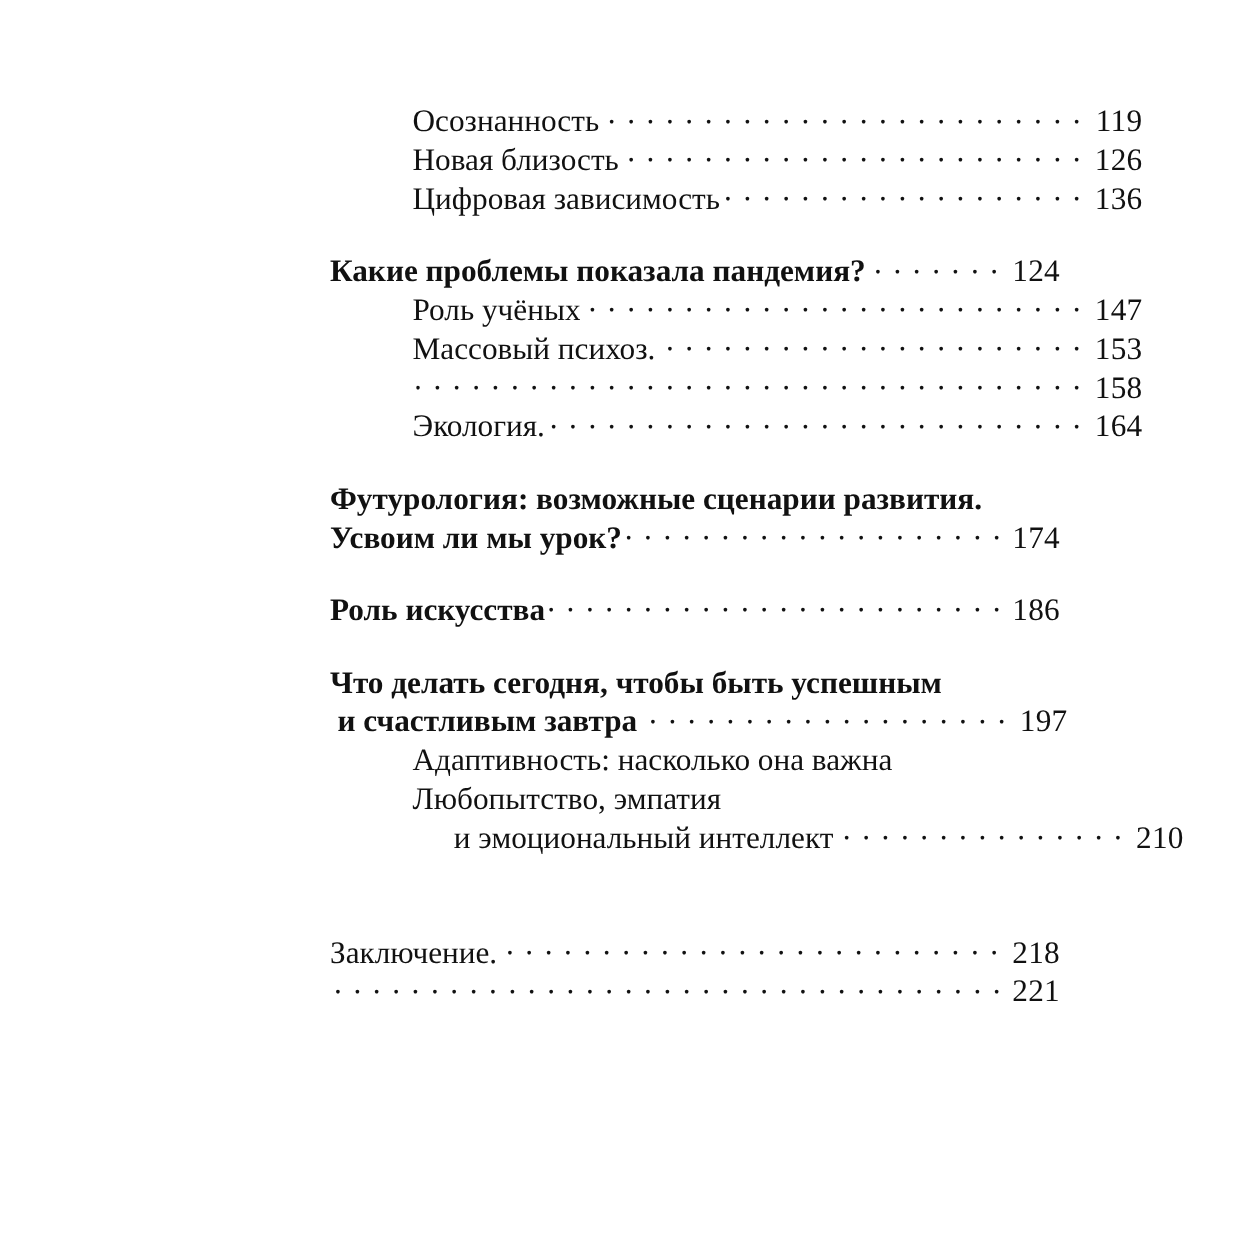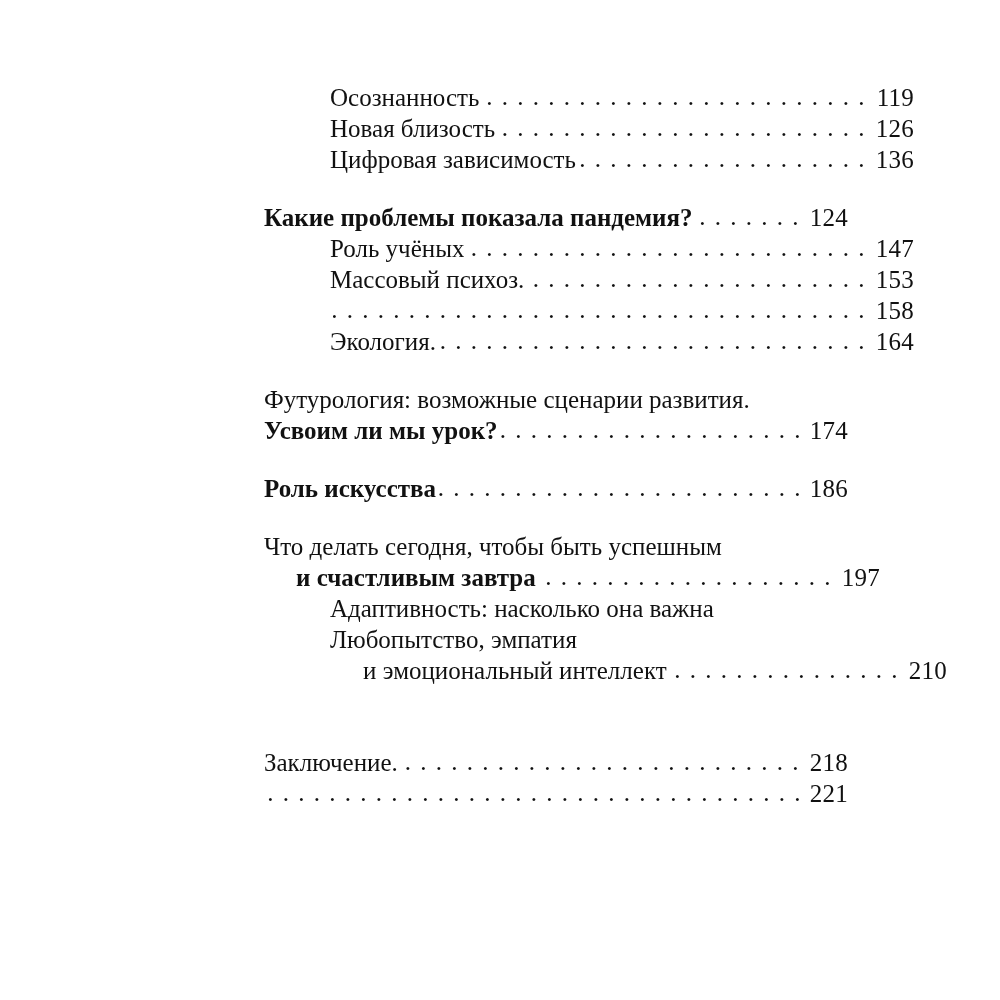--- a/index.html
+++ b/index.html
@@ -36,21 +36,21 @@
     margin: 0;
     padding: 0;
   }
   .toc-group + .toc-group {
     margin-top: 27px;
   }
 
   
   .entry {
     display: flex;
-    align-items: flex-end;
+    align-items: flex-start;
     width: 100%;
     font-size: 25px;
     line-height: 31px;
     white-space: nowrap;
   }
 
   .entry .label {
     flex: 0 1 auto;
     overflow: hidden;
   }
@@ -93,26 +93,26 @@
   .entry.level-1 { margin-left: 66px; }
 
   .entry.bold .label { font-weight: bold; }
 
   
   .cont-line {
     font-size: 25px;
     line-height: 31px;
     white-space: nowrap;
   }
-  .cont-line.bold { font-weight: normal; }
+  .cont-line.bold { font-weight: bold; }
   .cont-line.level-0 { margin-left: 0; }
   .cont-line.level-1 { margin-left: 66px; }
 
   
-  .entry.wrap-0 { margin-left: 32px; }
+  .entry.wrap-0 { margin-left: 6px; }
   .entry.wrap-1 { margin-left: 99px; }
   .spacer-xl { height: 61px; }
 </style>
 </head>
 <body>
 
 <div class="page">
   <div class="toc" id="toc-root">
       <div class="toc-group">
         <div class="entry level-1">

